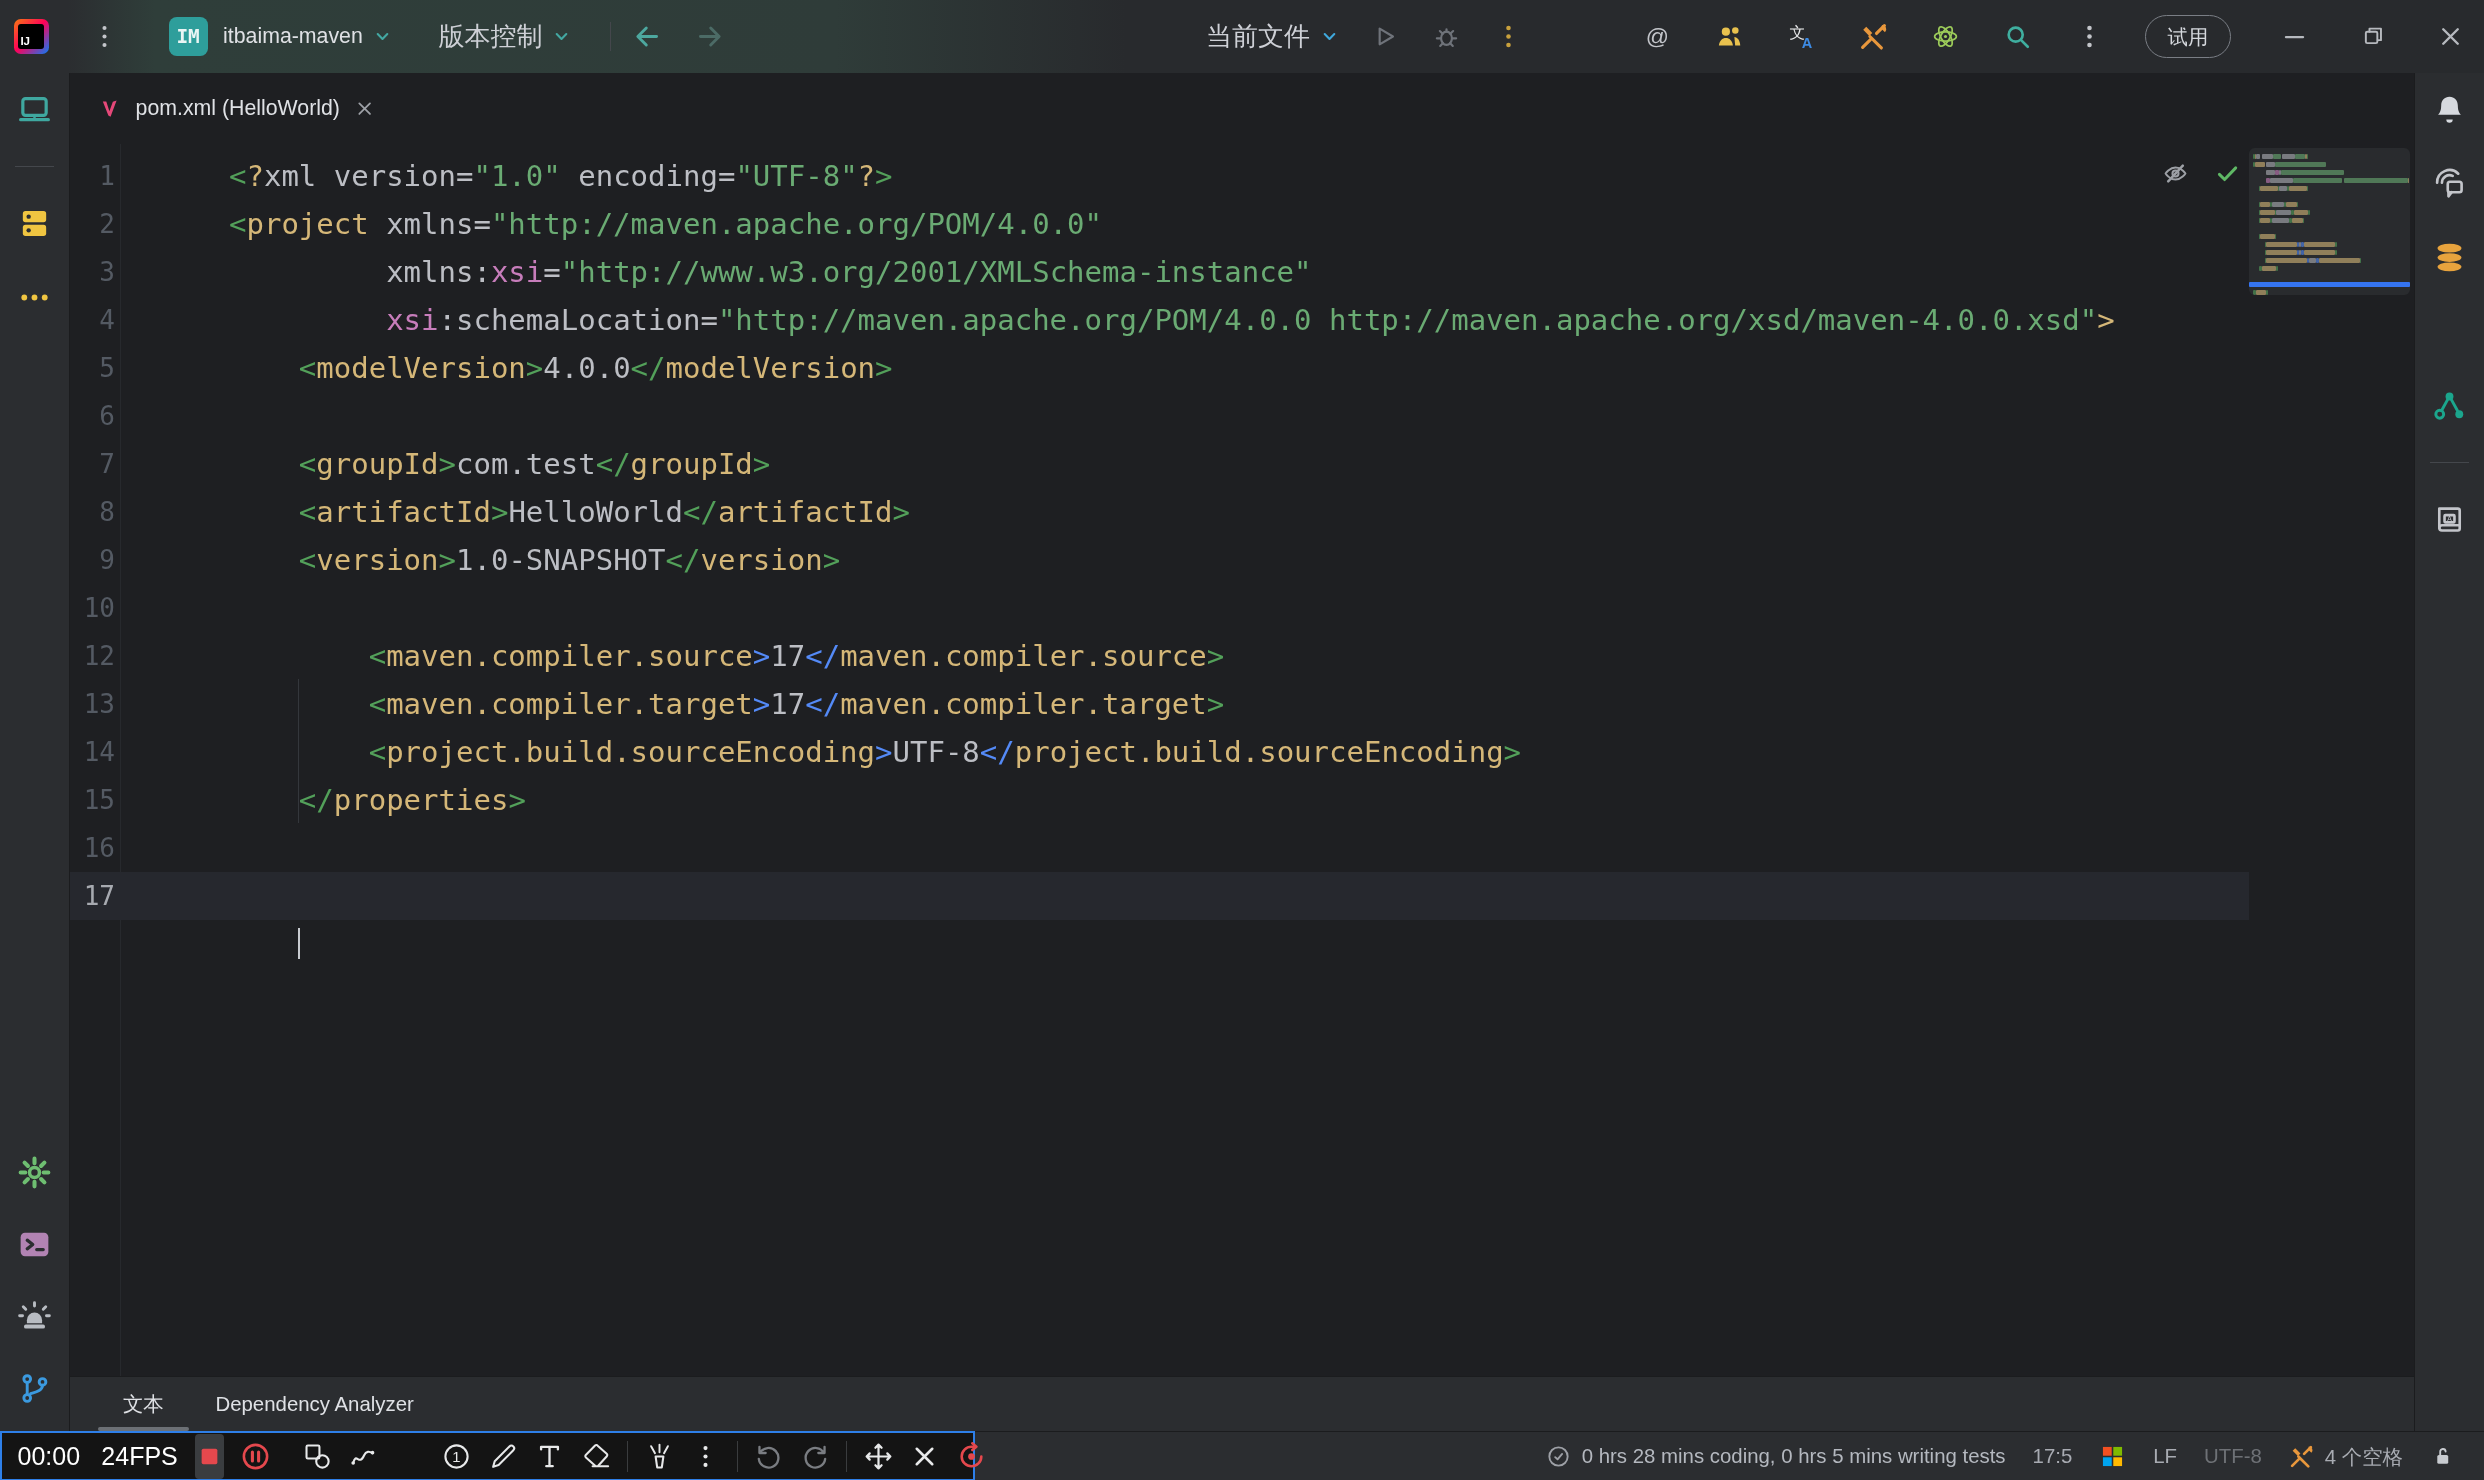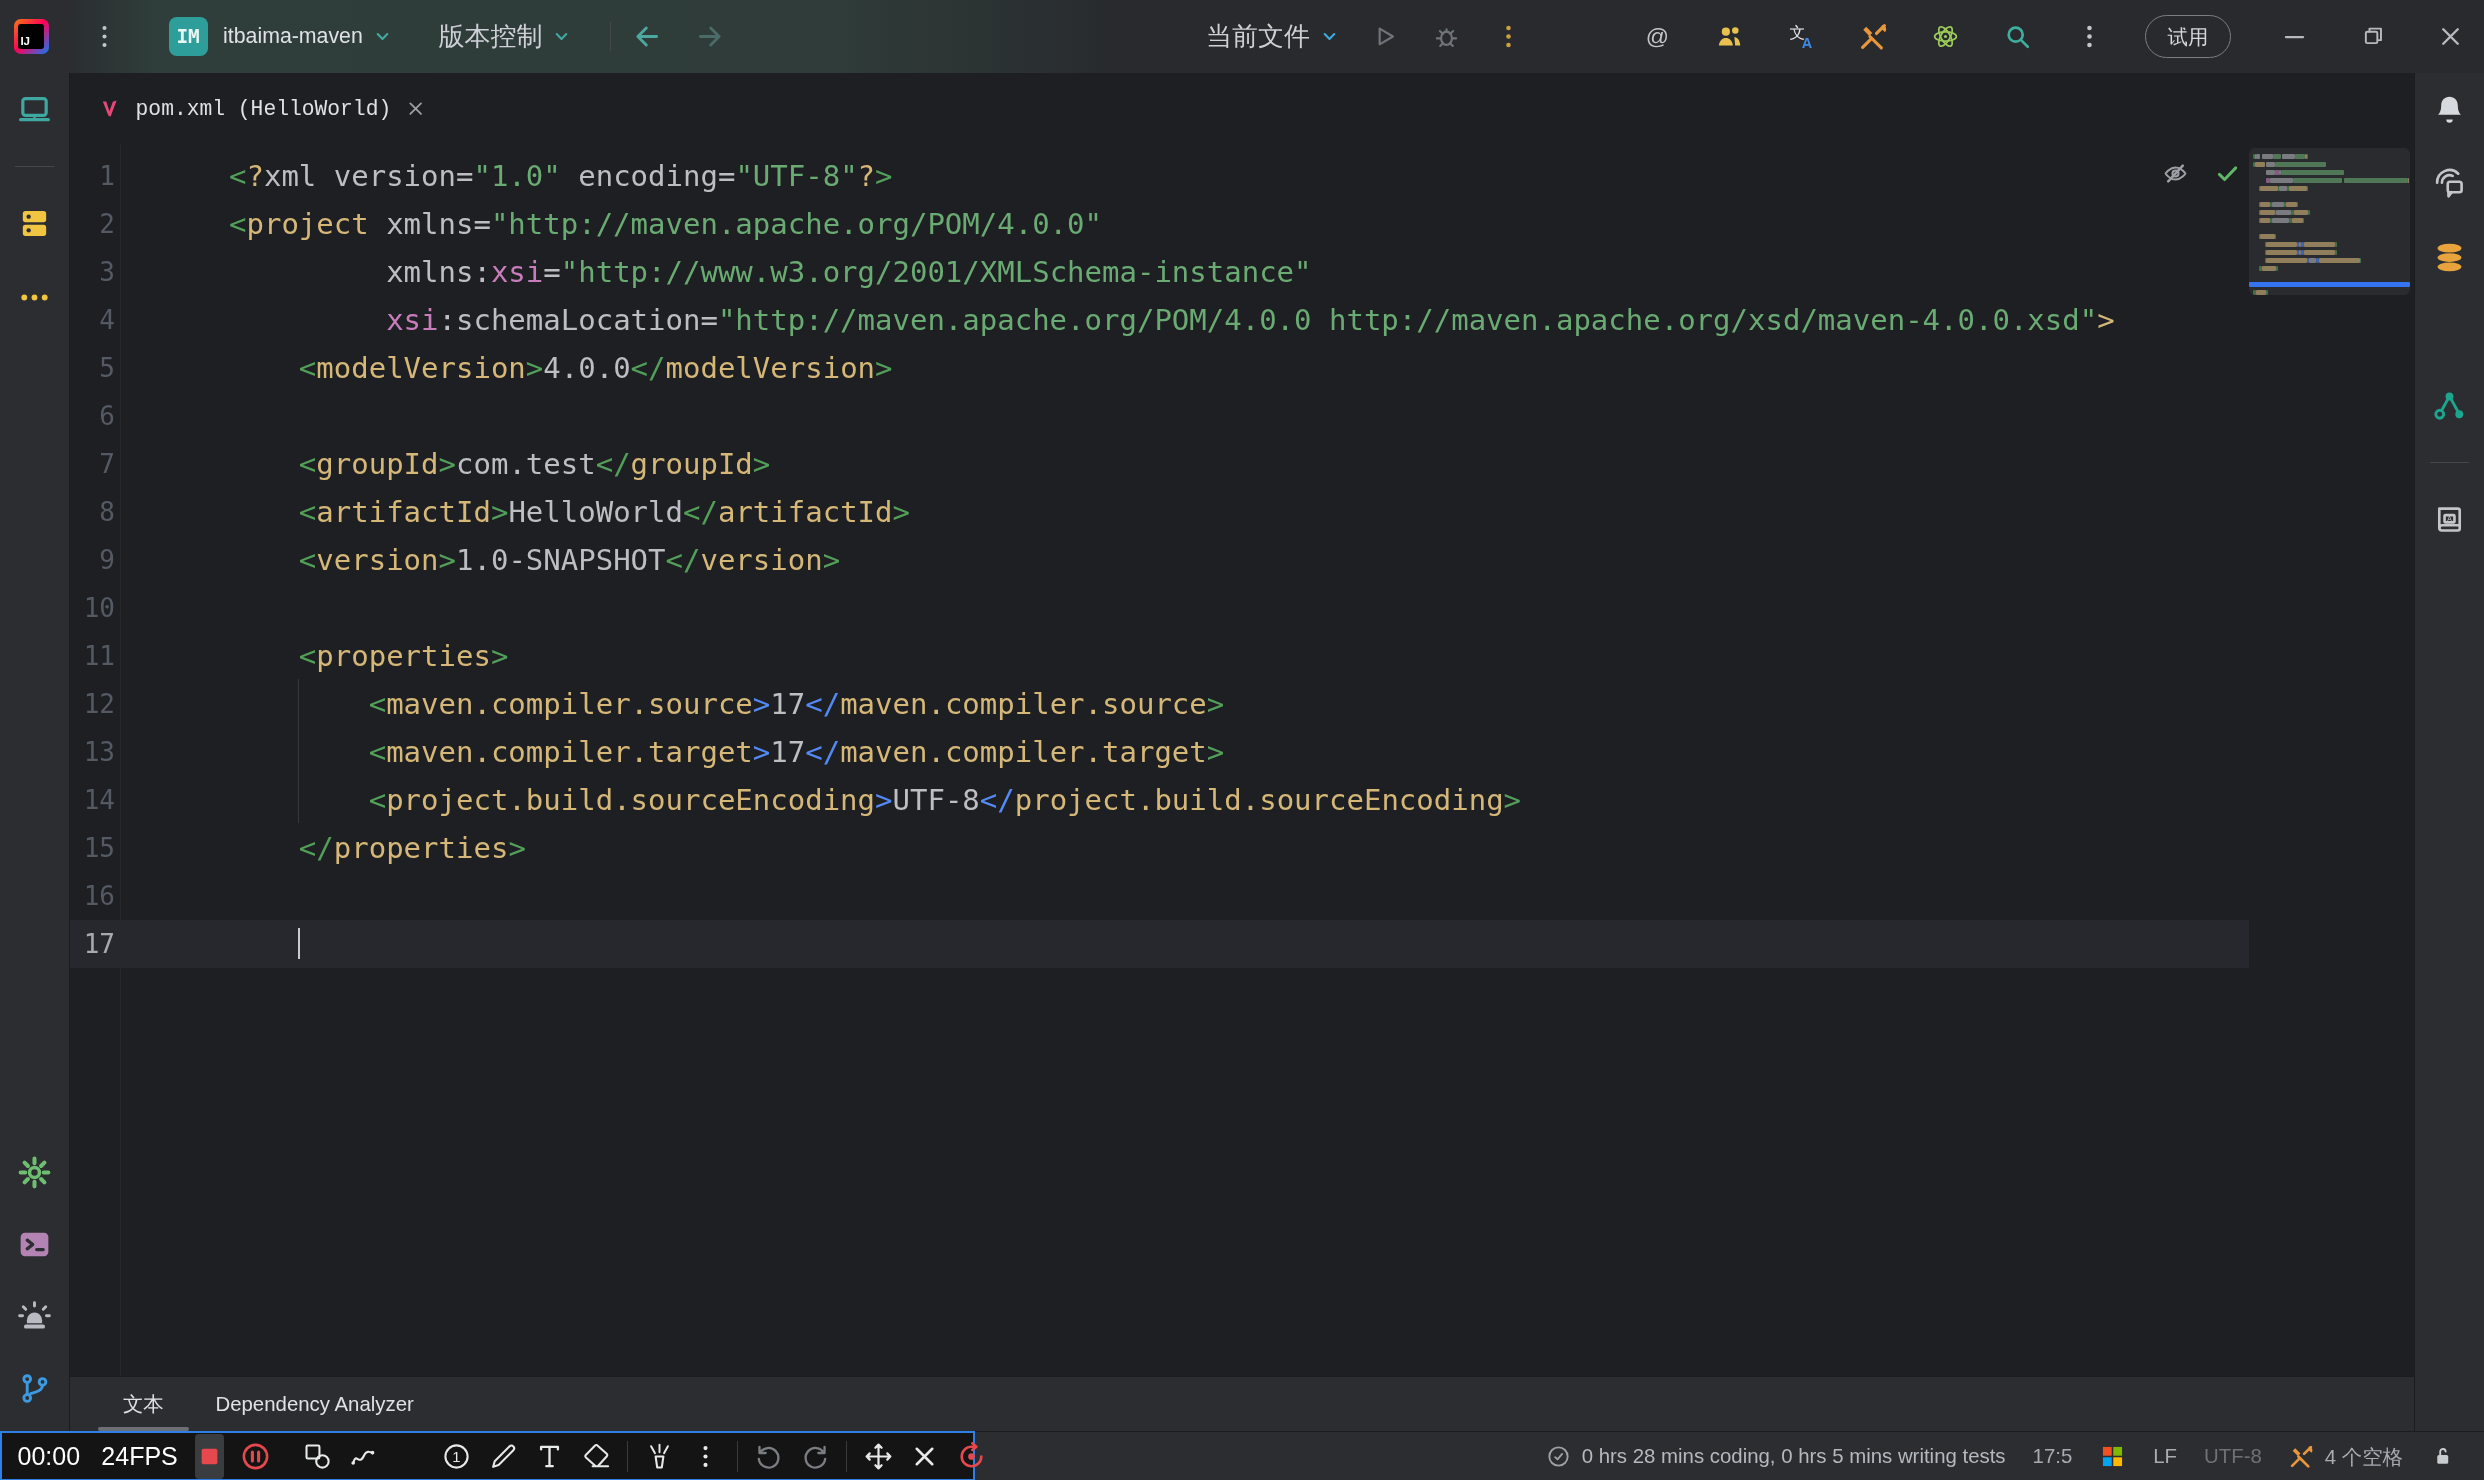--- a/index.html
+++ b/index.html
@@ -35,21 +35,21 @@
   
   #content { display:flex; height:1358px; }
   .stripe { width:70px; background:#2B2D30; display:flex; flex-direction:column; align-items:center; }
   #left-stripe { border-right:1px solid #1B1C1E; }
   #right-stripe { border-left:1px solid #1B1C1E; }
   .stripe .icon { width:35px; height:35px; }
   .stripe-div { width:39px; height:1px; background:#44474C; }
   #center { flex:1; display:flex; flex-direction:column; min-width:0; }
 
   
-  #tabbar { height:71px; background:#1E1F22; display:flex; align-items:stretch;font-family:Liberation Mono, monospace; }
+  #tabbar { height:71px; background:#1E1F22; display:flex; align-items:stretch; }
   #file-tab { display:flex; align-items:center; padding:0 25px 0 27px; gap:13.6px; }
   #tab-title { color:#DFE1E5; font-size:21.3px; }
   #tab-close { width:21.3px; height:21.3px; color:#9DA0A6; }
   #tab-file-icon { width:25px; height:25px; color:#E64879; }
 
   
   #editor { flex:1; position:relative; background:#1E1F22; overflow:hidden; }
   #code { position:absolute; inset:0; padding-top:7.8px;
     font-family:"DejaVu Sans Mono","Liberation Mono",monospace; font-size:29px; }
   .line { display:flex; height:48px; line-height:48px; white-space:pre; position:relative; }
@@ -323,21 +323,20 @@
           <div class="line"><span class="num">1</span><span class="src"><span class="tk-g">&lt;</span><span class="tk-t">?</span><span class="tk-w">xml version=</span><span class="tk-s">"1.0"</span><span class="tk-w"> encoding=</span><span class="tk-s">"UTF-8"</span><span class="tk-t">?</span><span class="tk-g">&gt;</span></span></div>
           <div class="line"><span class="num">2</span><span class="src"><span class="tk-g">&lt;</span><span class="tk-t">project</span><span class="tk-w"> xmlns=</span><span class="tk-s">"http://maven.apache.org/POM/4.0.0"</span></span></div>
           <div class="line"><span class="num">3</span><span class="src"><span class="tk-w">         xmlns:</span><span class="tk-n">xsi</span><span class="tk-w">=</span><span class="tk-s">"http://www.w3.org/2001/XMLSchema-instance"</span></span></div>
           <div class="line"><span class="num">4</span><span class="src"><span class="tk-w">         </span><span class="tk-n">xsi</span><span class="tk-w">:schemaLocation=</span><span class="tk-s">"http://maven.apache.org/POM/4.0.0 http://maven.apache.org/xsd/maven-4.0.0.xsd"</span><span class="tk-t">&gt;</span></span></div>
           <div class="line"><span class="num">5</span><span class="src"><span class="tk-w">    </span><span class="tk-g">&lt;</span><span class="tk-t">modelVersion</span><span class="tk-g">&gt;</span><span class="tk-w">4.0.0</span><span class="tk-g">&lt;/</span><span class="tk-t">modelVersion</span><span class="tk-g">&gt;</span></span></div>
           <div class="line"><span class="num">6</span><span class="src"></span></div>
           <div class="line"><span class="num">7</span><span class="src"><span class="tk-w">    </span><span class="tk-g">&lt;</span><span class="tk-t">groupId</span><span class="tk-g">&gt;</span><span class="tk-w">com.test</span><span class="tk-g">&lt;/</span><span class="tk-t">groupId</span><span class="tk-g">&gt;</span></span></div>
           <div class="line"><span class="num">8</span><span class="src"><span class="tk-w">    </span><span class="tk-g">&lt;</span><span class="tk-t">artifactId</span><span class="tk-g">&gt;</span><span class="tk-w">HelloWorld</span><span class="tk-g">&lt;/</span><span class="tk-t">artifactId</span><span class="tk-g">&gt;</span></span></div>
           <div class="line"><span class="num">9</span><span class="src"><span class="tk-w">    </span><span class="tk-g">&lt;</span><span class="tk-t">version</span><span class="tk-g">&gt;</span><span class="tk-w">1.0-SNAPSHOT</span><span class="tk-g">&lt;/</span><span class="tk-t">version</span><span class="tk-g">&gt;</span></span></div>
           <div class="line"><span class="num">10</span><span class="src"></span></div>
-          <div class="line"><span class="num">11</span><span class="src"><span class="tk-w">    </span><span class="tk-g">&lt;</span><span class="tk-t">properties</span><span class="tk-g">&gt;</span></span></div>
           <div class="line"><span class="num">12</span><span class="src"><span class="tk-w">        </span><span class="tk-g">&lt;</span><span class="tk-t">maven.compiler.source</span><span class="tk-b">&gt;</span><span class="tk-w">17</span><span class="tk-b">&lt;/</span><span class="tk-t">maven.compiler.source</span><span class="tk-g">&gt;</span></span></div>
           <div class="line"><span class="num">13</span><span class="src"><span class="tk-w">        </span><span class="tk-g">&lt;</span><span class="tk-t">maven.compiler.target</span><span class="tk-b">&gt;</span><span class="tk-w">17</span><span class="tk-b">&lt;/</span><span class="tk-t">maven.compiler.target</span><span class="tk-g">&gt;</span></span></div>
           <div class="line"><span class="num">14</span><span class="src"><span class="tk-w">        </span><span class="tk-g">&lt;</span><span class="tk-t">project.build.sourceEncoding</span><span class="tk-b">&gt;</span><span class="tk-w">UTF-8</span><span class="tk-b">&lt;/</span><span class="tk-t">project.build.sourceEncoding</span><span class="tk-g">&gt;</span></span></div>
           <div class="line"><span class="num">15</span><span class="src"><span class="tk-w">    </span><span class="tk-g">&lt;/</span><span class="tk-t">properties</span><span class="tk-g">&gt;</span></span></div>
           <div class="line"><span class="num">16</span><span class="src"></span></div>
           <div class="line current"><span class="num">17</span><span class="src"></span></div>
         </div>
       <div id="indent-guide"></div>
       <div id="caret"></div>
       <div id="inspection-widget">

